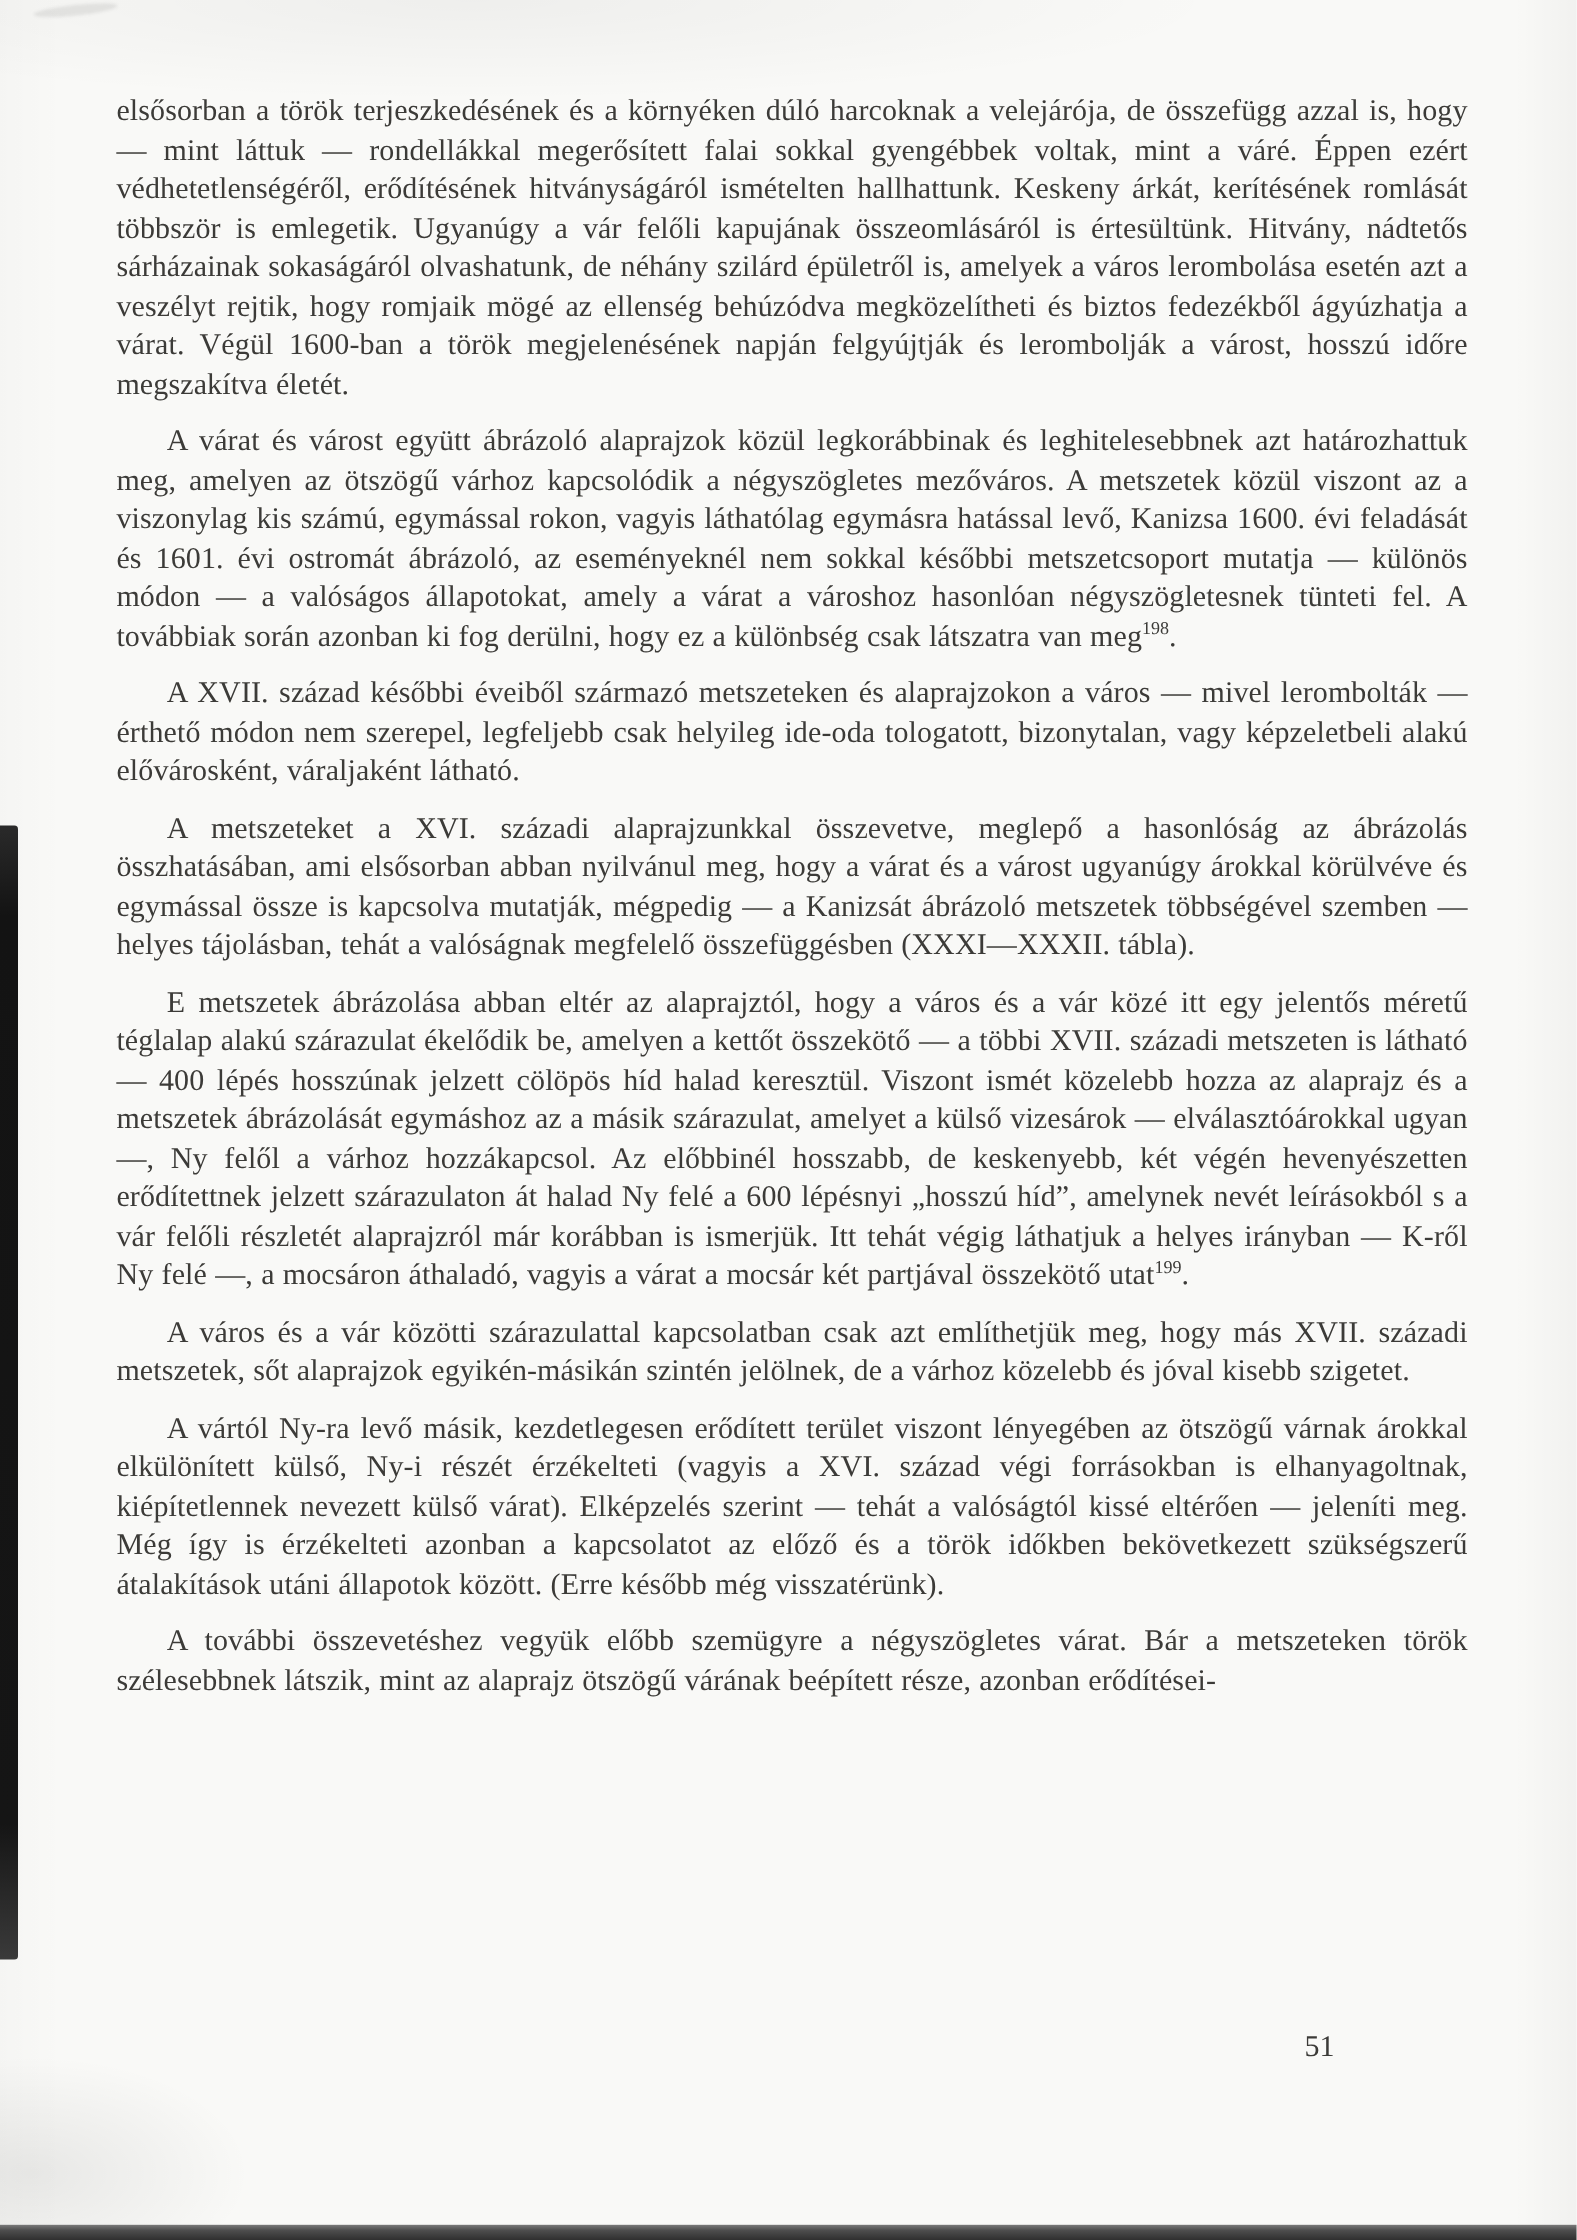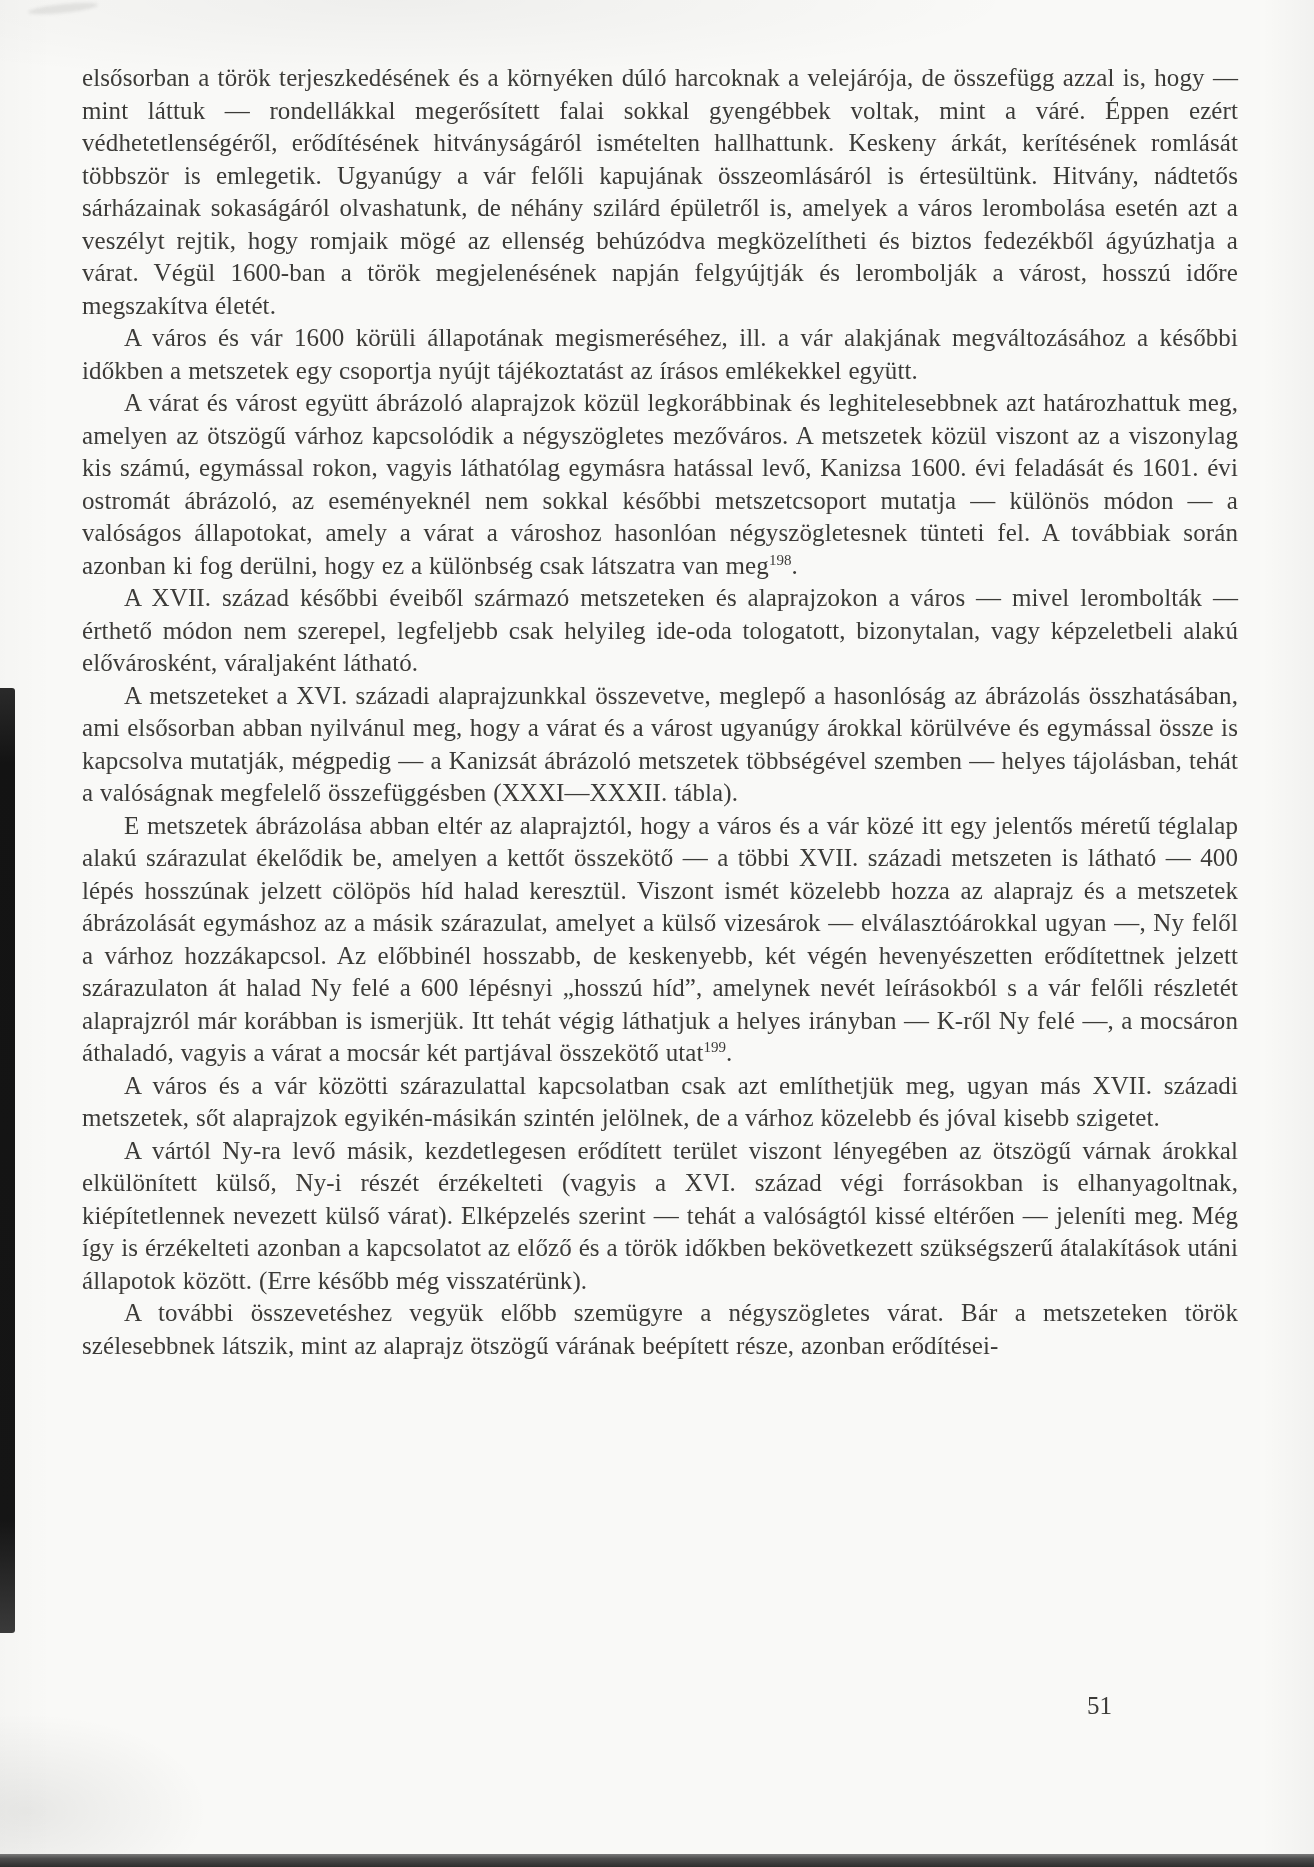--- a/index.html
+++ b/index.html
@@ -26,21 +26,21 @@
     font-family: "Liberation Serif", "DejaVu Serif", serif;
     font-size: 25px;
     line-height: 32.5px;
     color: #3c3b38;
     text-align: justify;
     letter-spacing: 0.1px;
     word-spacing: 0.5px;
     text-rendering: optimizeLegibility;
   }
   .text-block p {
-    margin: 0;
+    margin: 15px;
     padding: 0;
   }
   .text-block p.indent { text-indent: 42px; }
   .text-block p.no-indent { text-indent: 0; }
   .text-block sup {
     font-size: 0.60em;
     line-height: 0;
     vertical-align: super;
     letter-spacing: 0;
   }
@@ -83,25 +83,24 @@
     filter: blur(1.5px);
   }
 </style>
 </head>
 <body>
 
 <div class="page">
   <div class="scan-corner-mark"></div>
   <div class="text-block">
       <p class="no-indent"><span>elsősorban a török terjeszkedésének és a környéken dúló harcoknak a velejárója, de összefügg azzal is, hogy — mint láttuk — rondellákkal megerősített falai sokkal gyengébbek voltak, mint a váré. Éppen ezért védhetetlenségéről, erődítésének hitványságáról ismételten hallhattunk. Keskeny árkát, kerítésének romlását többször is emlegetik. Ugyanúgy a vár felőli kapujának összeomlásáról is értesültünk. Hitvány, nádtetős sárházainak sokaságáról olvashatunk, de néhány szilárd épületről is, amelyek a város lerombolása esetén azt a veszélyt rejtik, hogy romjaik mögé az ellenség behúzódva megközelítheti és biztos fedezékből ágyúzhatja a várat. Végül 1600-ban a török megjelenésének napján felgyújtják és lerombolják a várost, hosszú időre megszakítva életét.</span></p>
-      <p class="indent"><span>A város és vár 1600 körüli állapotának megismeréséhez, ill. a vár alakjának megváltozásához a későbbi időkben a metszetek egy csoportja nyújt tájékoztatást az írásos emlékekkel együtt.</span></p>
       <p class="indent"><span>A várat és várost együtt ábrázoló alaprajzok közül legkorábbinak és leghitelesebbnek azt határozhattuk meg, amelyen az ötszögű várhoz kapcsolódik a négyszögletes mezőváros. A metszetek közül viszont az a viszonylag kis számú, egymással rokon, vagyis láthatólag egymásra hatással levő, Kanizsa 1600. évi feladását és 1601. évi ostromát ábrázoló, az eseményeknél nem sokkal későbbi metszetcsoport mutatja — különös módon — a valóságos állapotokat, amely a várat a városhoz hasonlóan négyszögletesnek tünteti fel. A továbbiak során azonban ki fog derülni, hogy ez a különbség csak látszatra van meg</span><sup>198</sup><span>.</span></p>
       <p class="indent"><span>A XVII. század későbbi éveiből származó metszeteken és alaprajzokon a város — mivel lerombolták — érthető módon nem szerepel, legfeljebb csak helyileg ide-oda tologatott, bizonytalan, vagy képzeletbeli alakú elővárosként, váraljaként látható.</span></p>
       <p class="indent"><span>A metszeteket a XVI. századi alaprajzunkkal összevetve, meglepő a hasonlóság az ábrázolás összhatásában, ami elsősorban abban nyilvánul meg, hogy a várat és a várost ugyanúgy árokkal körülvéve és egymással össze is kapcsolva mutatják, mégpedig — a Kanizsát ábrázoló metszetek többségével szemben — helyes tájolásban, tehát a valóságnak megfelelő összefüggésben (XXXI—XXXII. tábla).</span></p>
       <p class="indent"><span>E metszetek ábrázolása abban eltér az alaprajztól, hogy a város és a vár közé itt egy jelentős méretű téglalap alakú szárazulat ékelődik be, amelyen a kettőt összekötő — a többi XVII. századi metszeten is látható — 400 lépés hosszúnak jelzett cölöpös híd halad keresztül. Viszont ismét közelebb hozza az alaprajz és a metszetek ábrázolását egymáshoz az a másik szárazulat, amelyet a külső vizesárok — elválasztóárokkal ugyan —, Ny felől a várhoz hozzákapcsol. Az előbbinél hosszabb, de keskenyebb, két végén hevenyészetten erődítettnek jelzett szárazulaton át halad Ny felé a 600 lépésnyi „hosszú híd”, amelynek nevét leírásokból s a vár felőli részletét alaprajzról már korábban is ismerjük. Itt tehát végig láthatjuk a helyes irányban — K-ről Ny felé —, a mocsáron áthaladó, vagyis a várat a mocsár két partjával összekötő utat</span><sup>199</sup><span>.</span></p>
-      <p class="indent"><span>A város és a vár közötti szárazulattal kapcsolatban csak azt említhetjük meg, ugyan más XVII. századi metszetek, sőt alaprajzok egyikén-másikán szintén jelölnek, de a várhoz közelebb és jóval kisebb szigetet.</span></p>
+      <p class="indent"><span>A város és a vár közötti szárazulattal kapcsolatban csak azt említhetjük meg, hogy más XVII. századi metszetek, sőt alaprajzok egyikén-másikán szintén jelölnek, de a várhoz közelebb és jóval kisebb szigetet.</span></p>
       <p class="indent"><span>A vártól Ny-ra levő másik, kezdetlegesen erődített terület viszont lényegében az ötszögű várnak árokkal elkülönített külső, Ny-i részét érzékelteti (vagyis a XVI. század végi forrásokban is elhanyagoltnak, kiépítetlennek nevezett külső várat). Elképzelés szerint — tehát a valóságtól kissé eltérően — jeleníti meg. Még így is érzékelteti azonban a kapcsolatot az előző és a török időkben bekövetkezett szükségszerű átalakítások utáni állapotok között. (Erre később még visszatérünk).</span></p>
       <p class="indent"><span>A további összevetéshez vegyük előbb szemügyre a négyszögletes várat. Bár a metszeteken török szélesebbnek látszik, mint az alaprajz ötszögű várának beépített része, azonban erődítései-</span></p>
     </div>
   <div class="page-number">51</div>
   <div class="scan-left-bar"></div>
   <div class="scan-bottom-bar"></div>
 </div>
 
 </body></html>

